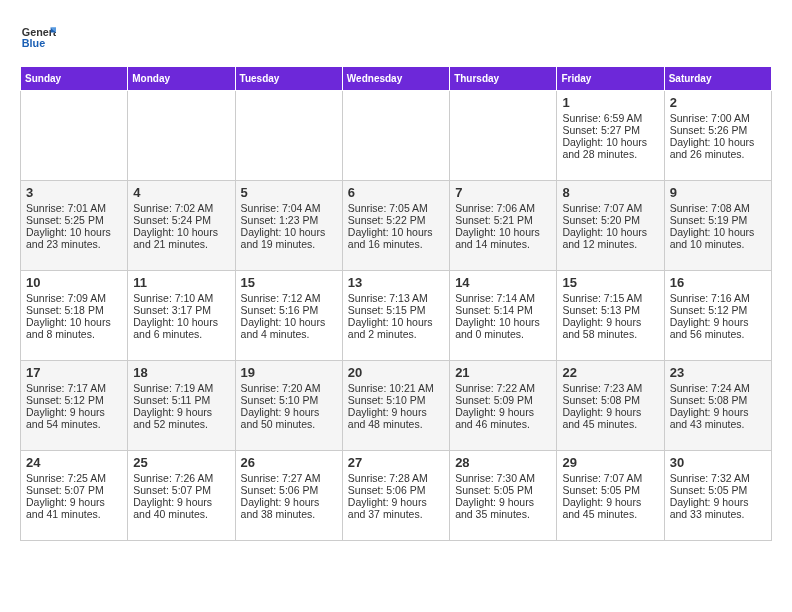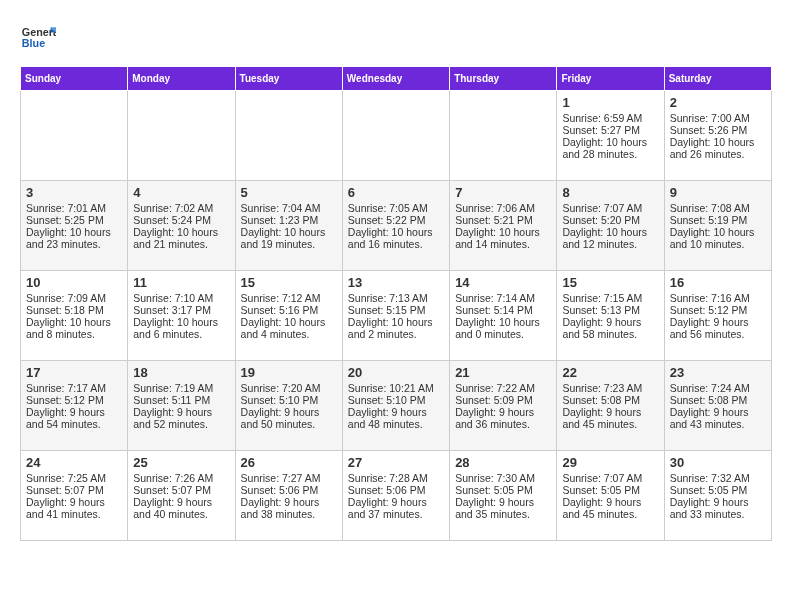--- a/index.html
+++ b/index.html
@@ -232,21 +232,21 @@
         <td>
           <span class="day-num">20</span>
           <div>Sunrise: 10:21 AM</div>
           <div>Sunset: 5:10 PM</div>
           <div>Daylight: 9 hours and 48 minutes.</div>
         </td>
         <td>
           <span class="day-num">21</span>
           <div>Sunrise: 7:22 AM</div>
           <div>Sunset: 5:09 PM</div>
-          <div>Daylight: 9 hours and 36 minutes.</div>
+          <div>Daylight: 9 hours and 46 minutes.</div>
         </td>
         <td>
           <span class="day-num">22</span>
           <div>Sunrise: 7:23 AM</div>
           <div>Sunset: 5:08 PM</div>
           <div>Daylight: 9 hours and 45 minutes.</div>
         </td>
         <td>
           <span class="day-num">23</span>
           <div>Sunrise: 7:24 AM</div>

